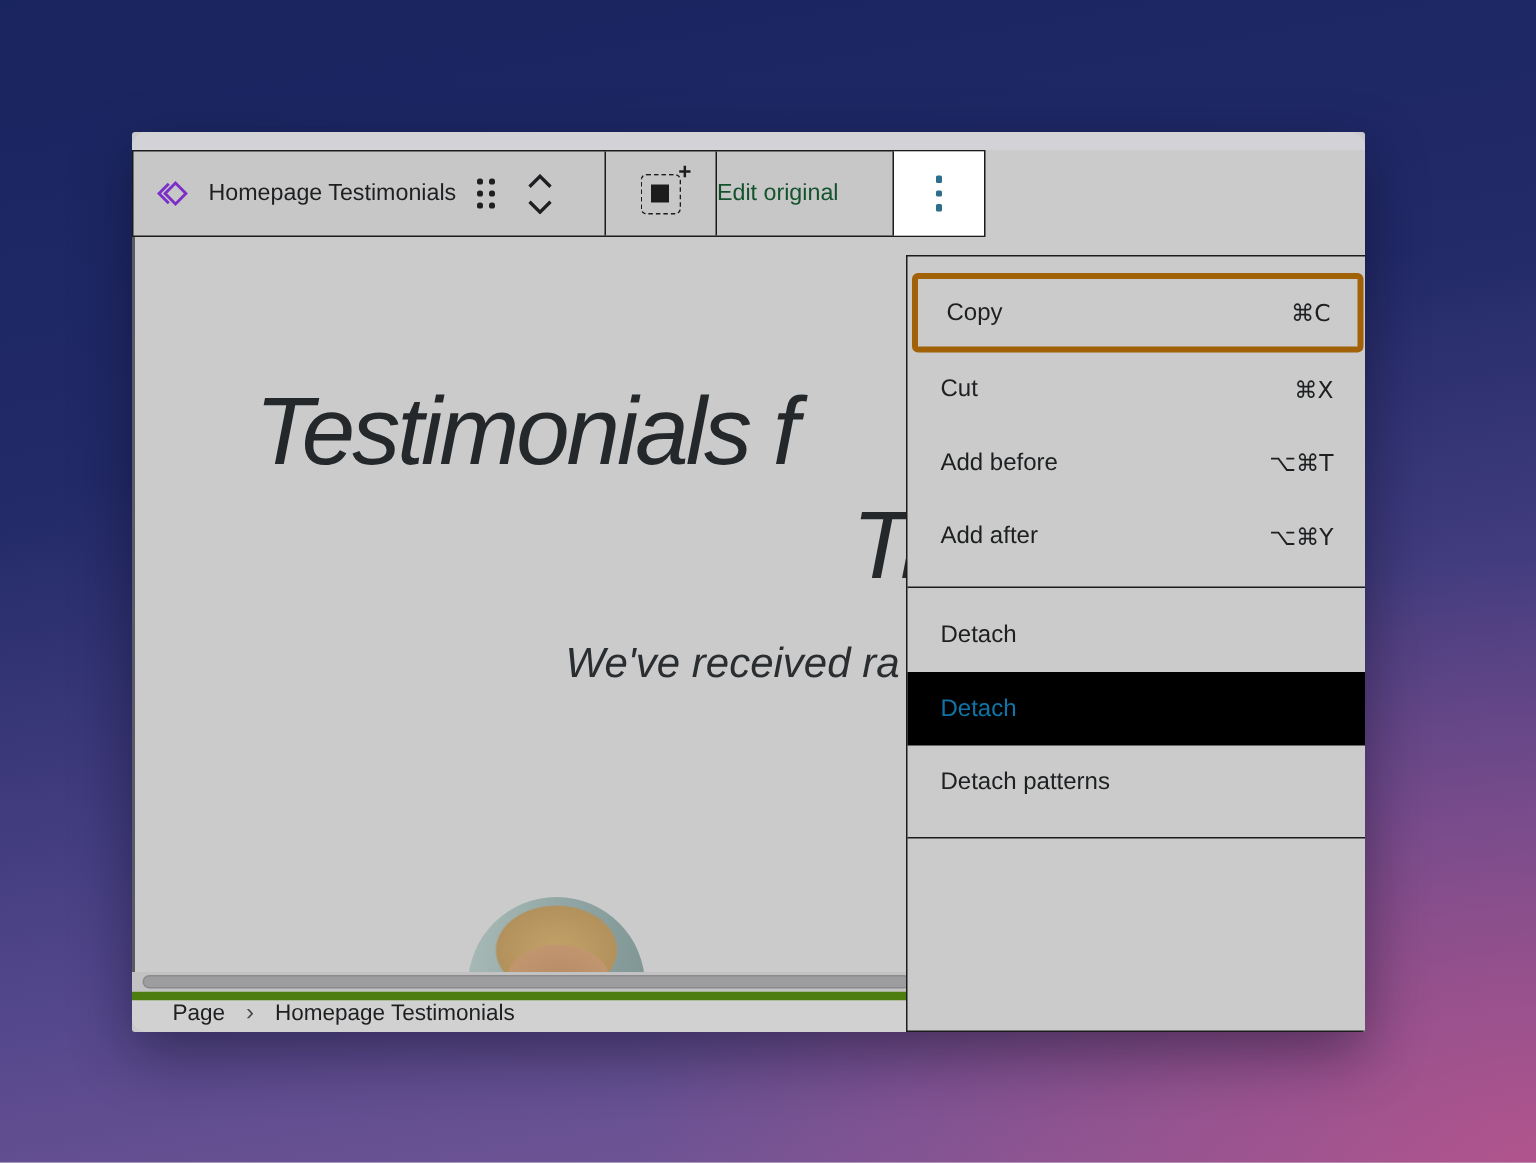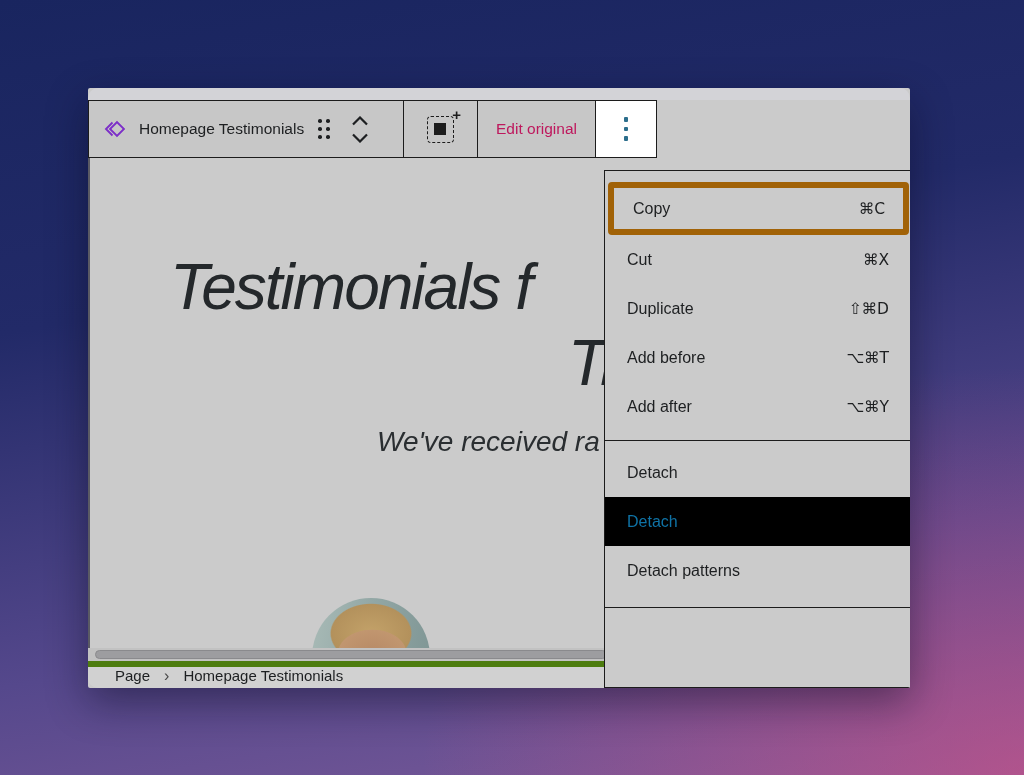--- a/index.html
+++ b/index.html
@@ -27,21 +27,21 @@
   
   .toolbar {
     position:absolute; left:0; top:12px; width:569px; height:58px;
     background:#c7c7c7; border:1.5px solid #1c1c1c; display:flex; z-index:5;
   }
   .tb-sec { display:flex; align-items:center; height:100%; border-right:1.5px solid #1c1c1c; }
   .tb-sec:last-child { border-right:none; }
   .tb-main { padding:0 14px 0 14px; gap:10px; width:315px; }
   .tb-label { font-size:15.5px; color:#1d1f21; white-space:nowrap; }
   .tb-transform { width:74px; justify-content:center; }
-  .tb-edit { width:118px; justify-content:center; font-size:15.5px; color:#be185d; cursor:pointer; }
+  .tb-edit { width:118px; font-size:15.5px; color:#14532d; cursor:pointer; }
   .tb-kebab { width:60px; justify-content:center; background:#ffffff; }
 
   .pattern-icon { width:26px; height:26px; flex:0 0 auto; }
   .drag-handle { display:grid; grid-template-columns:4px 4px; grid-template-rows:4px 4px 4px; gap:4px; margin-left:4px; }
   .drag-handle i { width:3.5px; height:3.5px; background:#1d1f21; border-radius:50%; }
   .movers { display:flex; flex-direction:column; gap:7px; margin-left:10px; align-items:center; }
 
   .transform-glyph { position:relative; width:27px; height:27px; border:1.6px dashed #1c1c1c; border-radius:4px; }
   .transform-glyph .fill { position:absolute; left:6px; top:6px; width:12px; height:12px; background:#1c1c1c; }
   .transform-glyph .plus { position:absolute; right:-8px; top:-11px; font-size:15px; font-weight:bold; color:#1c1c1c; }
@@ -83,21 +83,21 @@
   .menu {
     position:absolute; left:516px; top:82px; width:326px; height:518px;
     background:#cbcbcb; border:1.5px solid #1c1c1c; z-index:10; padding-top:11px;
   }
   .mi {
     height:49px; display:flex; align-items:center; justify-content:space-between;
     padding:0 40px 0 22px; font-size:16px; color:#1d1f21; cursor:pointer;
   }
   .mi .short { font-family:"DejaVu Sans",sans-serif; font-size:15.5px; color:#1d1f21; }
   .mi.focused {
-    border:6px solid #a16207; border-radius:4px; height:53px;
+    border:4px solid #a16207; border-radius:4px; height:53px;
     margin:0 20px 0 3px; padding:0 18px 0 19px;
   }
   .mi.highlight { background:#000000; margin-right:13px; }
   .mi.highlight .label { color:#0f73a6; }
   .menu-sep { border-top:1.5px solid #1c1c1c; margin:9px 0 7px 0; }
   .menu-sep.end { margin-top:12px; }
   .menu-scrollbar { position:absolute; right:4px; top:9px; width:11px; height:466px; background:#b5b5b5; border-radius:6px; }
 
   
   .sliver { position:absolute; left:842px; top:82px; width:8px; height:510px; background:#cbcbcb; overflow:hidden; z-index:11; }
@@ -174,24 +174,20 @@
   <div class="menu">
     <div class="mi focused">
       <span class="label">Copy</span>
       <span class="short">⌘C</span>
     </div>
     <div class="mi">
       <span class="label">Cut</span>
       <span class="short">⌘X</span>
     </div>
     <div class="mi">
-      <span class="label">Duplicate</span>
-      <span class="short">⇧⌘D</span>
-    </div>
-    <div class="mi">
       <span class="label">Add before</span>
       <span class="short">⌥⌘T</span>
     </div>
     <div class="mi">
       <span class="label">Add after</span>
       <span class="short">⌥⌘Y</span>
     </div>
 
     <div class="menu-sep"></div>
 

